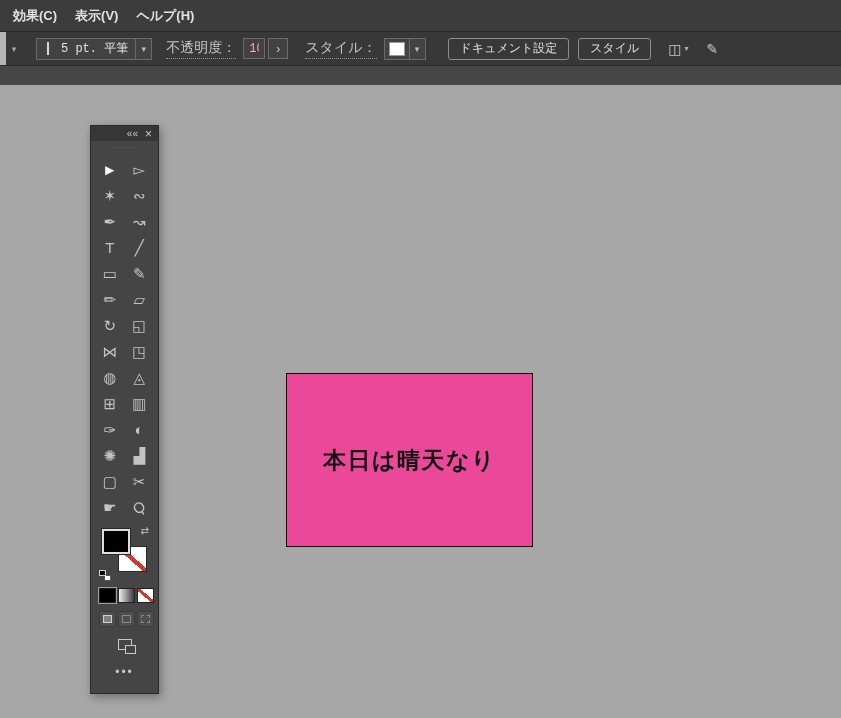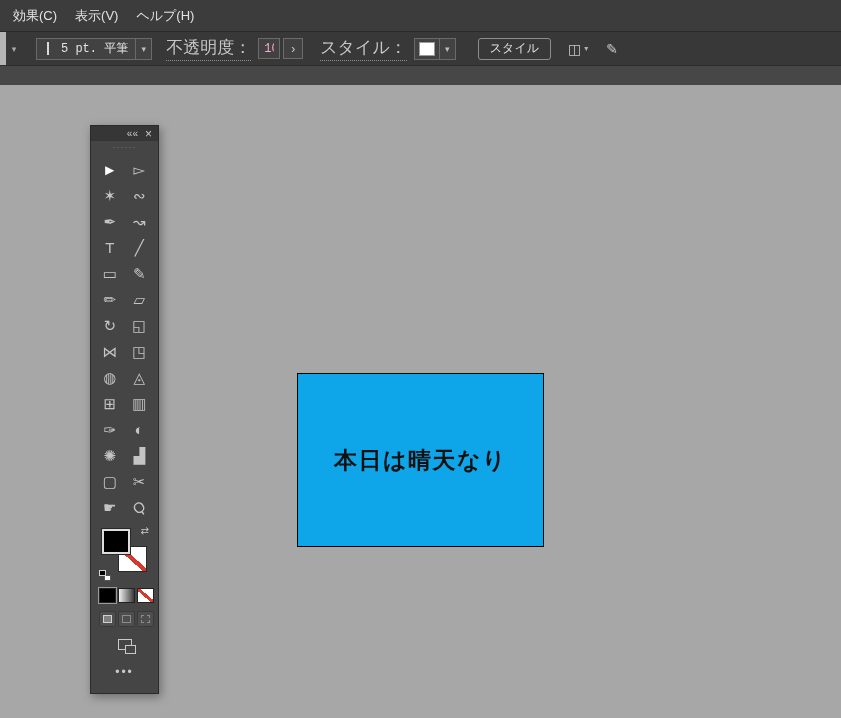--- a/index.html
+++ b/index.html
@@ -3,32 +3,32 @@
 <meta charset="utf-8">
 <style>
   * { margin:0; padding:0; box-sizing:border-box; }
   html,body { width:841px; height:718px; overflow:hidden; }
   body { font-family:"Liberation Sans","DejaVu Sans",sans-serif; background:var(--canvas,#a7a7a7); }
 
   .app { position:relative; width:841px; height:718px; display:flex; flex-direction:column; }
 
   
   .menubar { height:31px; background:var(--chrome,#3c3c3c); display:flex; align-items:center; padding-left:4px; flex:0 0 auto; }
-  .menu-item { color:var(--text,#e2e2e2); font-size:13px; padding:7px 9px; height:100%; display:flex; align-items:center; cursor:default; white-space:nowrap; }
+  .menu-item { color:var(--text,#e2e2e2); font-size:13px; padding:7px 9px; height:100%; display:flex; align-items:center; cursor:default; white-space:nowrap;font-weight:bold; }
 
   
   .controlbar { height:35px; background:var(--chrome2,#383838); border-top:1px solid #2a2a2a; border-bottom:1px solid #2e2e2e; display:flex; align-items:center; flex:0 0 auto; }
   .edge-sliver { width:6px; height:100%; background:#b5b5b5; }
   .clip-drop { width:16px; color:#a9a9a9; font-size:9px; text-align:center; margin-right:14px; }
   .brush-select { display:flex; align-items:center; height:22px; border:1px solid #6a6a6a; background:#424242; margin-right:14px; }
   .brush-preview-cell { width:22px; align-self:stretch; display:flex; align-items:center; justify-content:center; }
   .brush-stroke { width:2px; height:13px; background:#d8d8d8; }
   .brush-label { font-size:12px; color:#e3e3e3; padding:0 7px 0 2px; white-space:nowrap;font-family:Liberation Mono, monospace; }
   .seg-chev { width:16px; align-self:stretch; border-left:1px solid #6a6a6a; display:flex; align-items:center; justify-content:center; color:#bdbdbd; font-size:9px; }
-  .bar-label { font-size:17px; color:#c6c6c6; border-bottom:1px dotted #8f8f8f; padding-bottom:1px; margin-right:7px; white-space:nowrap; }
+  .bar-label { font-size:14px; color:#c6c6c6; border-bottom:1px dotted #8f8f8f; padding-bottom:1px; margin-right:7px; white-space:nowrap; }
   .opacity-input { width:22px; height:21px; background:#414141; border:1px solid #6b6b6b; color:#f9a8d4; font-size:12px; padding:0 5px; font-family:Liberation Mono, monospace; }
   .sq-btn { width:20px; height:21px; border:1px solid #6b6b6b; margin-left:3px; margin-right:17px; display:flex; align-items:center; justify-content:center; color:#cccccc; font-size:12px; background:#414141; }
   .style-swatch-box { display:flex; align-items:center; height:22px; border:1px solid #6a6a6a; background:#424242; margin-right:22px; }
   .style-chip { width:16px; height:14px; background:#ffffff; border:1px solid #9a9a9a; margin:0 4px; }
   .bar-btn { height:22px; border:1px solid #8d8d8d; border-radius:3px; background:transparent; color:#e0e0e0; font-size:12px; padding:0 11px; margin-right:9px; font-family:"Liberation Sans","DejaVu Sans",sans-serif; white-space:nowrap; cursor:default; }
   .icon-btn { display:flex; align-items:center; gap:3px; color:#c9c9c9; margin-left:8px; }
   .icon-btn .big { font-size:14px; }
   .icon-btn .tiny { font-size:8px; color:#b0b0b0; }
   .edit-icon { margin-left:18px; color:#c9c9c9; font-size:14px; }
 
@@ -69,21 +69,21 @@
   .mode-btn.dim .sq { border-color:#8b8b8b; background:transparent; }
   .mode-btn.dashed .sq { border-style:dashed; }
 
   .screen-mode { margin:9px auto 0; width:22px; height:17px; display:flex; align-items:center; justify-content:center; }
   .scr { position:relative; width:14px; height:11px; border:1px solid #c9c9c9; }
   .scr::after { content:""; position:absolute; right:-5px; bottom:-5px; width:9px; height:7px; border:1px solid #c9c9c9; background:var(--panel,#454545); }
 
   .more-dots { margin-top:13px; text-align:center; color:#c9c9c9; font-size:12px; letter-spacing:2px; line-height:1; }
 
   
-  .artboard { position:absolute; left:286px; top:288px; width:247px; height:174px; background:#0ea5e9; border:1px solid var(--artboard_border,#000); display:flex; align-items:center; justify-content:center;margin-left:11px; }
+  .artboard { position:absolute; left:286px; top:288px; width:247px; height:174px; background:#ec4899; border:1px solid var(--artboard_border,#000); display:flex; align-items:center; justify-content:center; }
   .artboard-text { font-size:23px; font-weight:bold; color:#111111; letter-spacing:1.5px; white-space:nowrap; }
 </style>
 </head>
 <body>
 
 <div class="app">
 
   <div class="menubar">
     <div class="menu-item">効果(C)</div>
     <div class="menu-item">表示(V)</div>
@@ -107,20 +107,21 @@
     <div class="sq-btn">
         <span>›</span>
       </div>
 
     <span class="bar-label">スタイル：</span>
     <div class="style-swatch-box">
       <span class="style-chip"></span>
       <span class="seg-chev">▾</span>
     </div>
 
+    <button class="bar-btn">ドキュメント設定</button>
     <button class="bar-btn">スタイル</button>
 
     <div class="icon-btn">
       <span class="big">◫</span>
       <span class="tiny">▾</span>
     </div>
     <span class="edit-icon">✎</span>
   </div>
 
   <div class="strip"></div>

